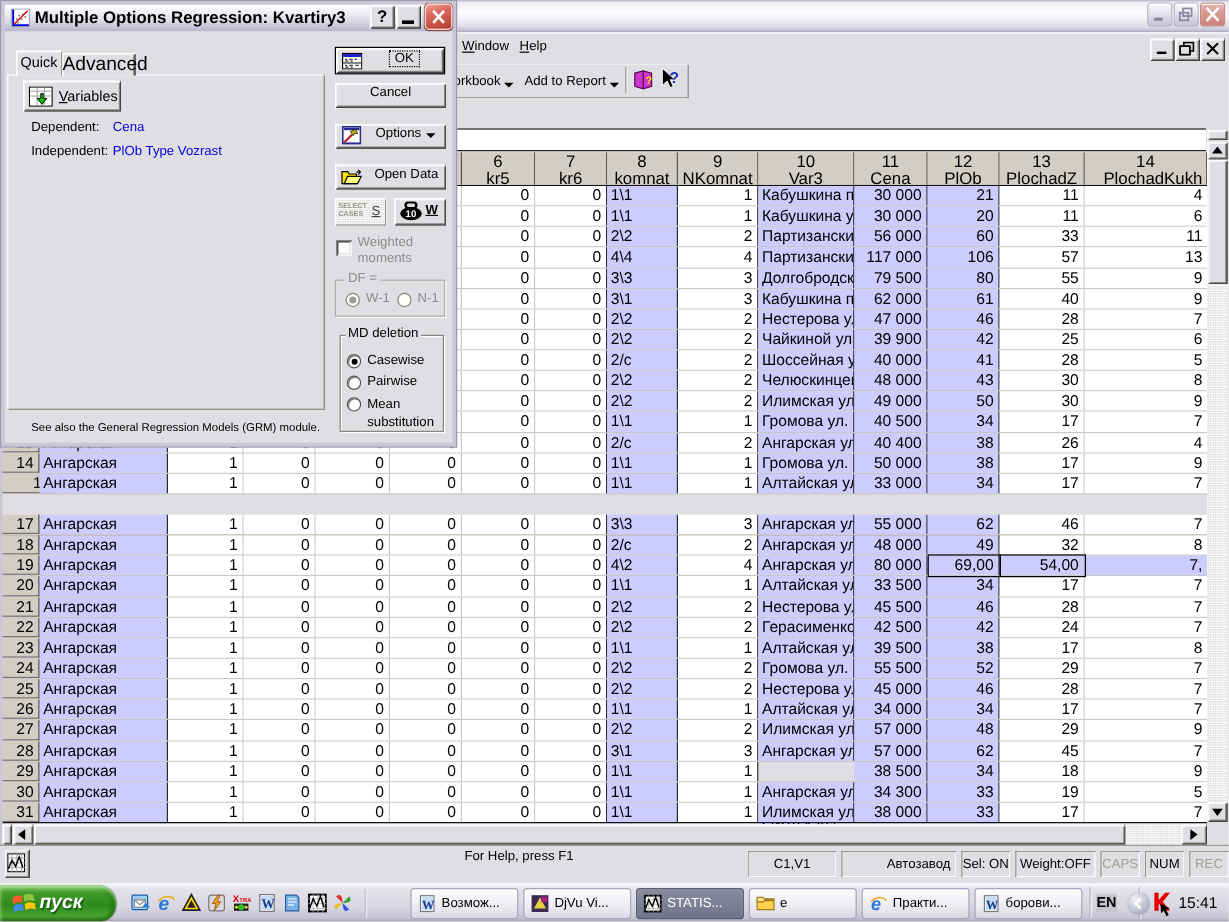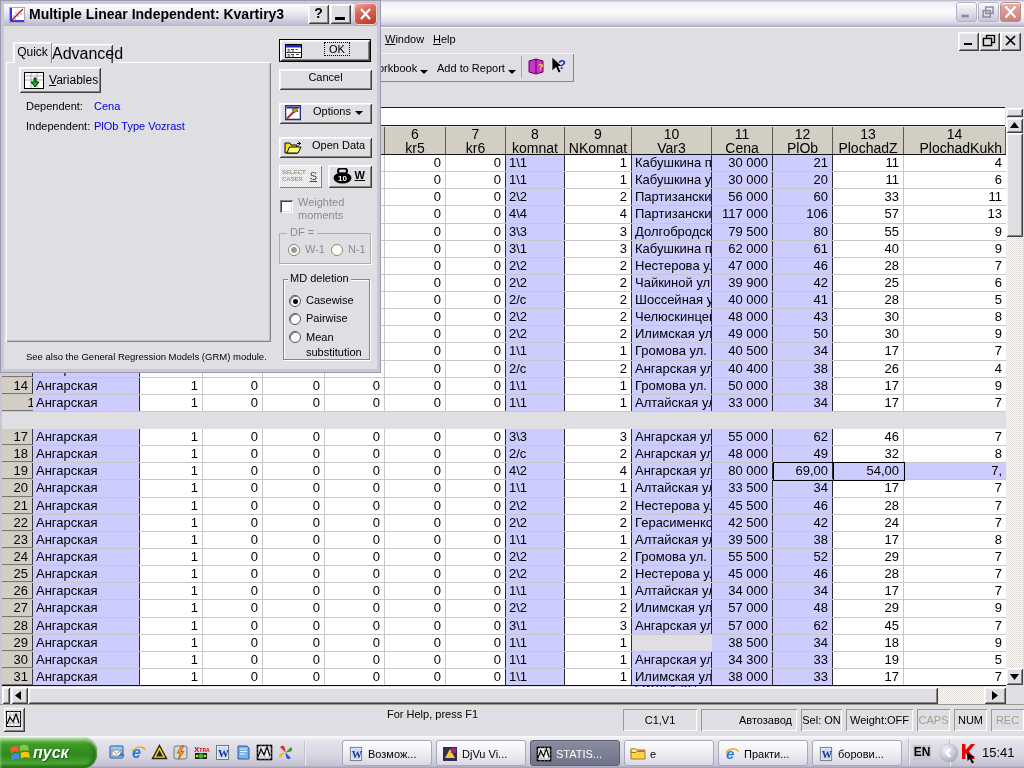--- a/index.html
+++ b/index.html
@@ -826,21 +826,21 @@
  <rect x="0.5" y="0.5" width="15" height="15" fill="#fff" stroke="#aaa"></rect>
  <path d="M2 1 V14 H15" stroke="#0000e0" stroke-width="1.6" fill="none"></path>
  <path d="M3 13 L14 2" stroke="#e00000" stroke-width="1.2"></path>
  <circle cx="5" cy="9" r="0.7" fill="#666"></circle>
           <circle cx="7" cy="6" r="0.7" fill="#666"></circle>
  <circle cx="9" cy="9" r="0.7" fill="#666"></circle>
           <circle cx="10" cy="5" r="0.7" fill="#666"></circle>
  <circle cx="12" cy="7" r="0.7" fill="#666"></circle>
           <circle cx="6" cy="12" r="0.7" fill="#666"></circle>
 </svg></div>
-<div class="abs" style="left:29px;top:6px;font-weight:bold;font-size:14px">Multiple Linear Independent: Kvartiry3</div>
+<div class="abs" style="left:29px;top:6px;font-weight:bold;font-size:14px">Multiple Options Regression: Kvartiry3</div>
 <div class="abs" style="left:308px;top:4px;width:21px;height:20px;background:#dfdee2;box-shadow:inset 1px 1px 0 #fff,inset -1px -1px 0 #404040,inset 2px 2px 0 #f4f3f6,inset -2px -2px 0 #87857e;">
         <span style="position:absolute;left:0;top:1px;width:100%;text-align:center;font-weight:bold;font-size:14px">?</span>
       </div>
 <div class="abs" style="left:330px;top:4px;width:21px;height:20px;background:#dfdee2;box-shadow:inset 1px 1px 0 #fff,inset -1px -1px 0 #404040,inset 2px 2px 0 #f4f3f6,inset -2px -2px 0 #87857e;">
         <div style="position:absolute;left:5px;top:13px;width:10px;height:3px;background:#000"></div>
       </div>
 <div class="abs" style="left:354px;top:3px;width:23px;height:22px;border-radius:4px;
  background:linear-gradient(160deg,#f0a8a0 0%,#dd6f62 30%,#c94f42 70%,#b03a2e 100%);
  border:1px solid #f4d5d0;box-shadow:0 0 1px #803028">
  <svg width="21" height="20" viewBox="0 0 21 20">

